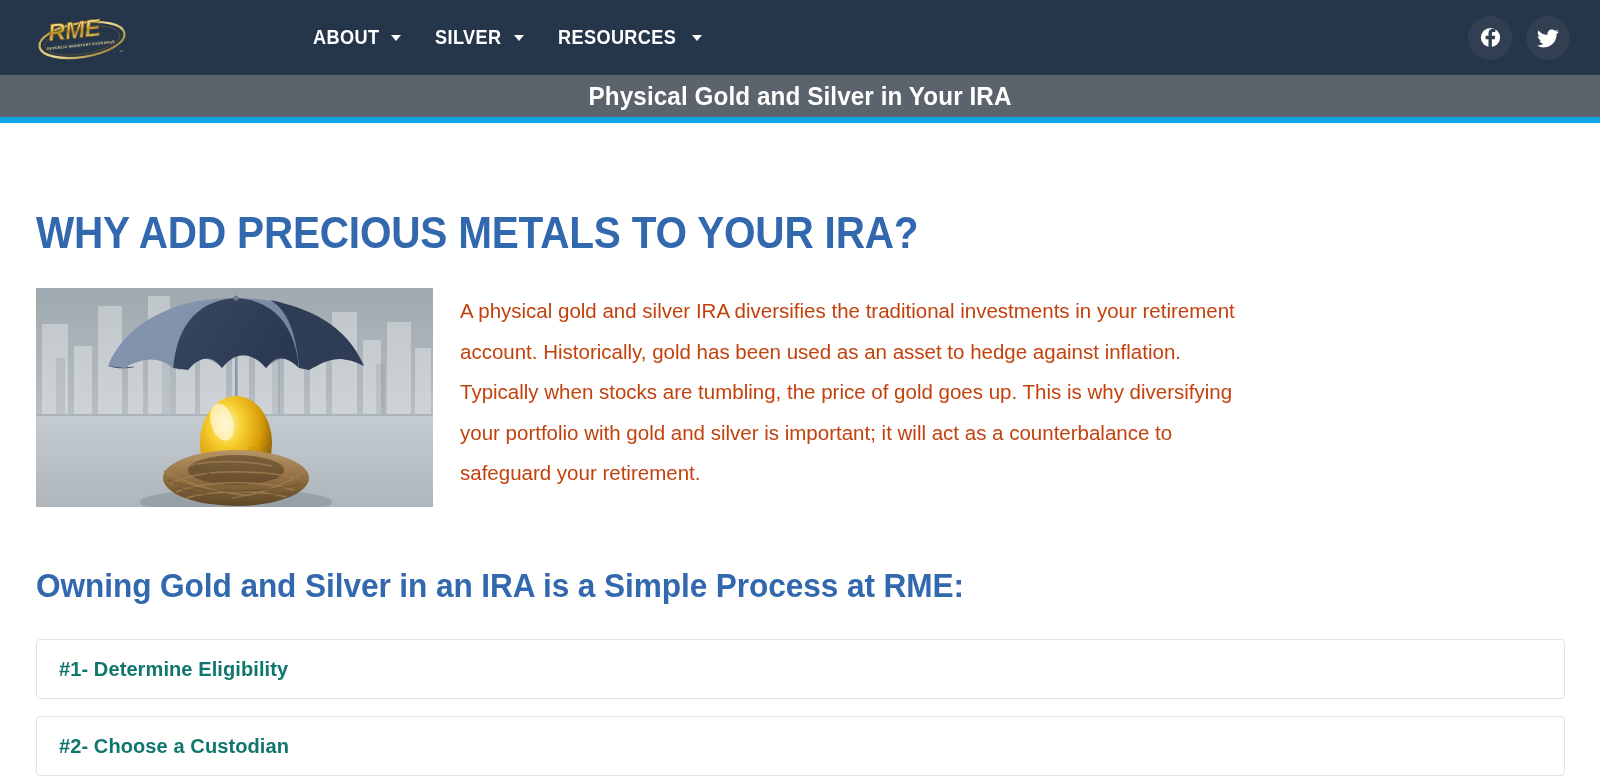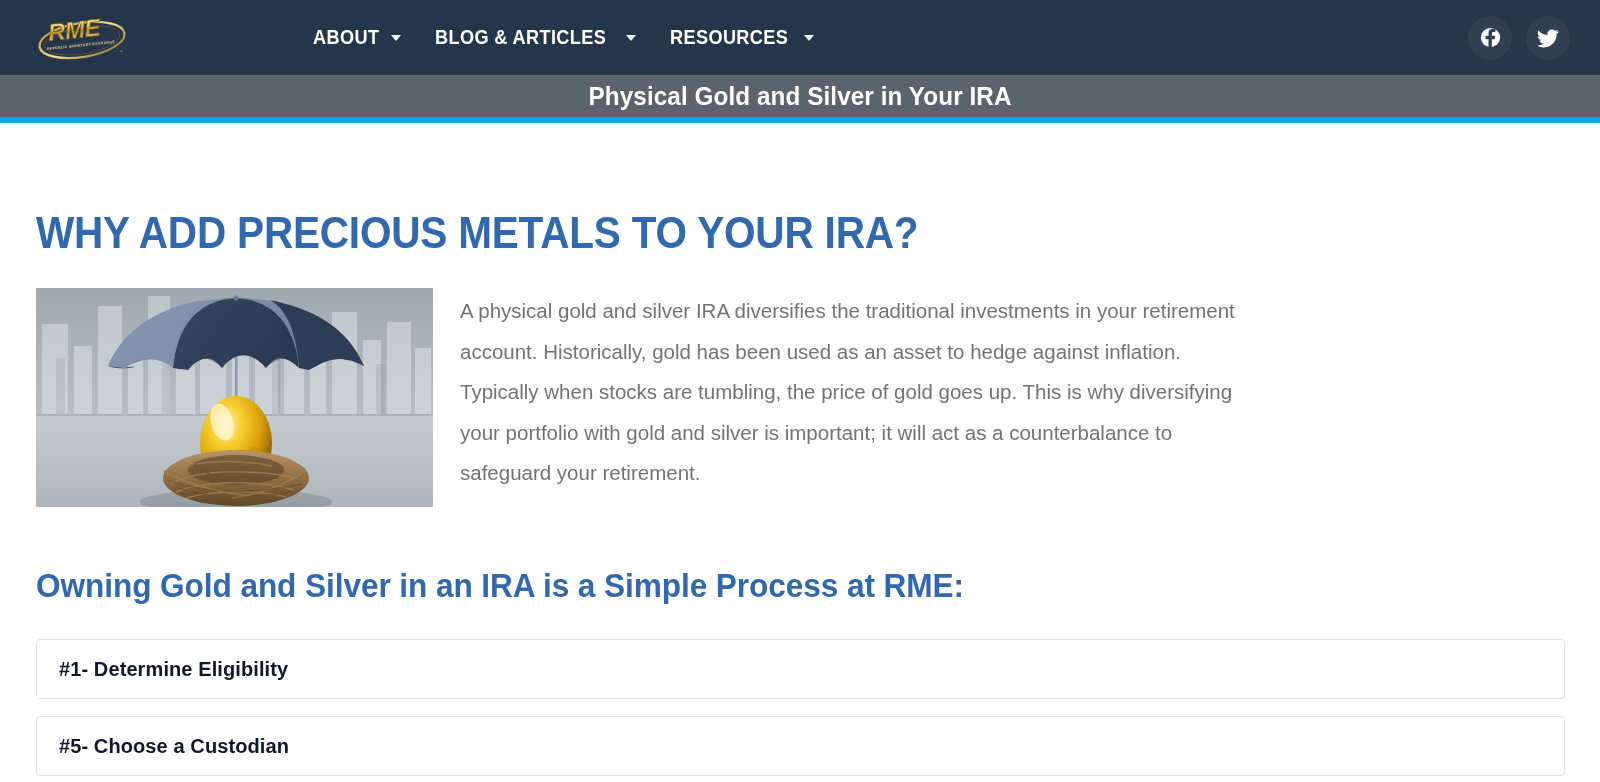--- a/index.html
+++ b/index.html
@@ -141,21 +141,21 @@
     width: 397px;
     height: 219px;
     position: relative;
     overflow: hidden;
     background: #b9bfc4;
   }
   .hero-figure svg { display:block; }
 
   .intro-text {
     flex: 1;
-    color: #737373;
+    color: #c2410c;
     font-size: 20.5px;
     line-height: 40.5px;
     padding-top: 3px;
     max-width: 1068px;
   }
 
   .h2 {
     margin-top: 59px;
     color: #3268ad;
     font-family: "Liberation Sans Narrow", "Liberation Sans", sans-serif;
@@ -178,21 +178,21 @@
     height: 60px;
     border: 1px solid #e2e2e2;
     border-radius: 4px;
     background: #ffffff;
     display: flex;
     align-items: center;
     padding-left: 22px;
     cursor: pointer;
   }
   .acc-label {
-    color: #0f172a;
+    color: #0f766e;
     font-size: 20px;
     font-weight: bold;
     letter-spacing: 0.1px;
   }
 </style>
 </head>
 <body>
 
 <div class="topbar">
 
@@ -223,25 +223,25 @@
   </a>
 
   <nav class="nav">
 
     <div class="nav-item">
       <span class="nav-label">ABOUT</span>
       <span class="caret"></span>
     </div>
 
 
-
     <div class="nav-item">
-      <span class="nav-label">BLOG &amp; ARTICLES</span>
+      <span class="nav-label">SILVER</span>
       <span class="caret"></span>
     </div>
+
 
     <div class="nav-item">
       <span class="nav-label">RESOURCES</span>
       <span class="caret"></span>
     </div>
 
   </nav>
 
   <div class="social">
     <div class="social-btn">
@@ -373,18 +373,18 @@
 
   <h2 class="h2">Owning Gold and Silver in an IRA is a Simple Process at RME:</h2>
 
   <div class="accordion">
 
     <div class="acc-item">
       <span class="acc-label">#1- Determine Eligibility</span>
     </div>
 
     <div class="acc-item">
-      <span class="acc-label">#5- Choose a Custodian</span>
+      <span class="acc-label">#2- Choose a Custodian</span>
     </div>
 
   </div>
 
 </div>
 
 </body></html>

